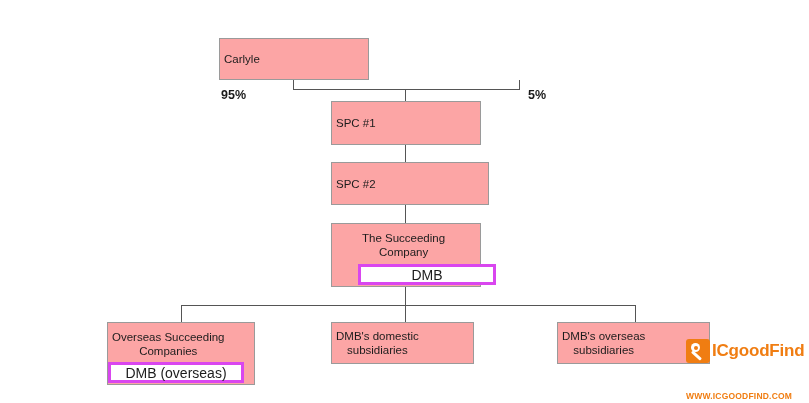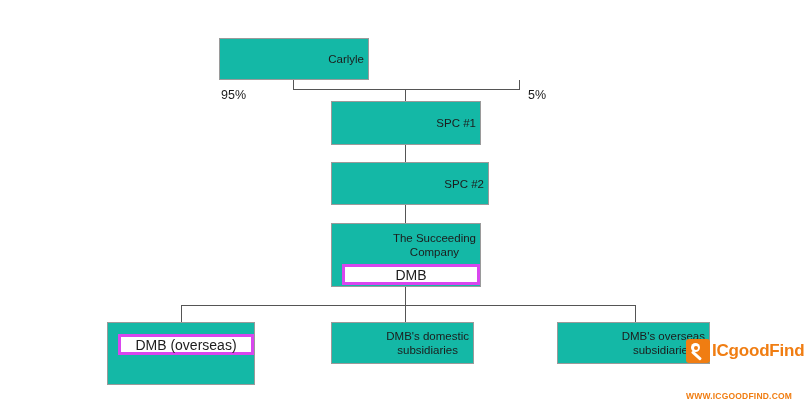--- a/index.html
+++ b/index.html
@@ -16,24 +16,24 @@
     height: 403px;
     background: #ffffff;
     overflow: hidden;
   }
 
   
   .node {
     position: absolute;
     box-sizing: border-box;
     border: 1px solid #9a9a9a;
-    background: #14b8a6;
+    background: #fca5a5;
     display: flex;
     flex-direction: column;
-    align-items: flex-end;
+    align-items: flex-start;
     justify-content: center;
     color: #1c1c1c;
     font-size: 11.5px;
     line-height: 14px;
     text-align: center;
     z-index: 3;
   }
   .node .label {
     display: block;
     padding: 0 4px;
@@ -64,21 +64,21 @@
     background: #555555;
     z-index: 1;
   }
   .ln.h { height: 1px; }
   .ln.v { width: 1px; }
 
   
   .pct {
     position: absolute;
     font-size: 12.5px;
-    font-weight: normal;
+    font-weight: bold;
     color: #1a1a1a;
     white-space: nowrap;
     z-index: 4;
   }
 
   
   #watermark {
     position: absolute;
     z-index: 5;
     display: flex;
@@ -189,20 +189,22 @@
 
   <div class="node has-sub" style="left:331px; top:223px; width:150px; height:64px;padding-left:26px;">
     <span class="label">The Succeeding
 Company</span>
     <div class="subnode" style="width:138px; height:21px; margin-top:5px;">
       <span>DMB</span>
     </div>
   </div>
 
   <div class="node has-sub" style="left:107px; top:322px; width:148px; height:63px;">
+    <span class="label">Overseas Succeeding
+Companies</span>
     <div class="subnode" style="width:136px; height:21px; margin-top:4px;">
       <span>DMB (overseas)</span>
     </div>
   </div>
 
   <div class="node" style="left:331px; top:322px; width:143px; height:42px;">
     <span class="label">DMB's domestic
 subsidiaries</span>
   </div>
 

